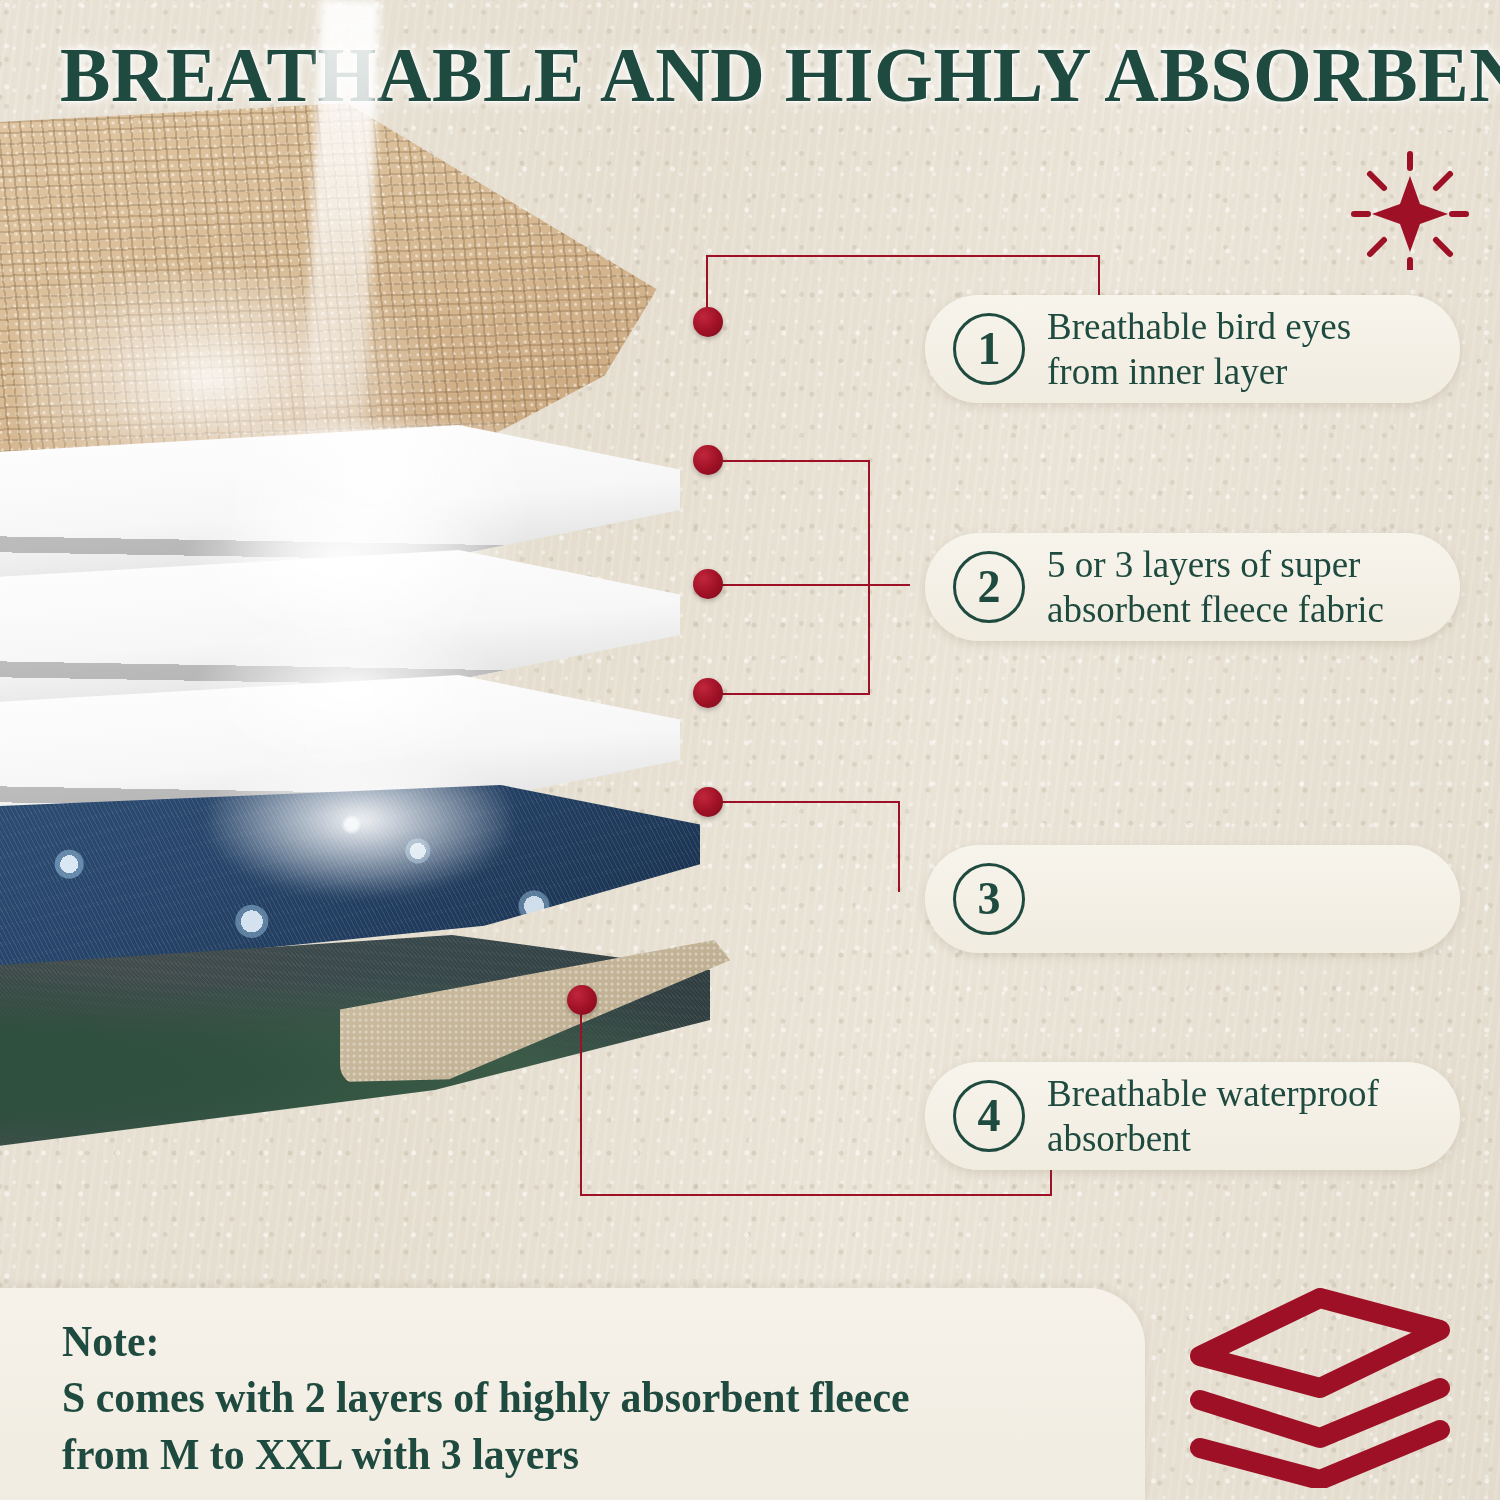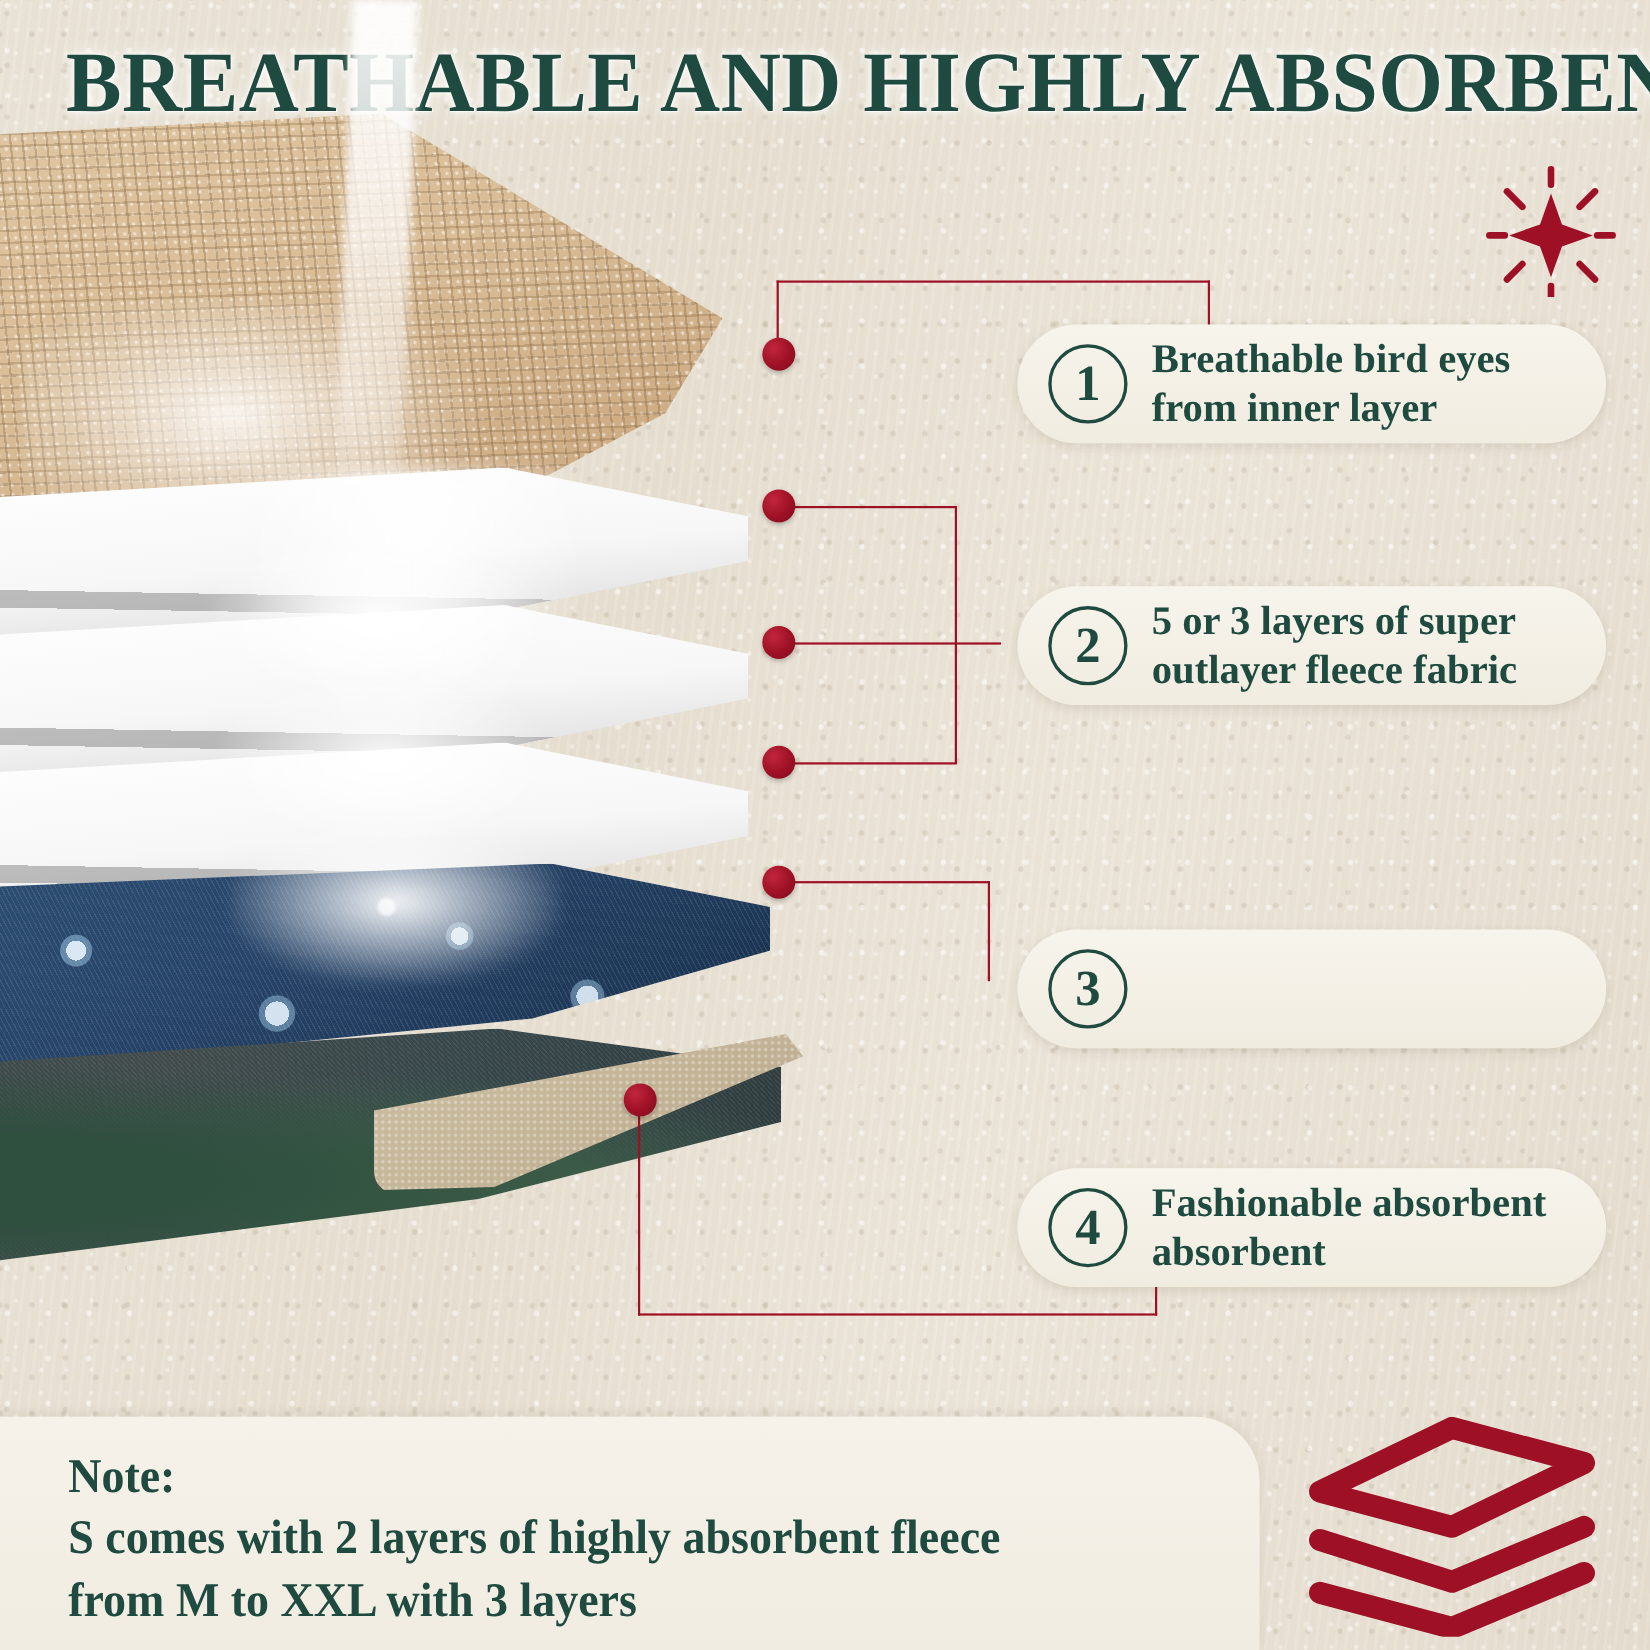--- a/index.html
+++ b/index.html
@@ -156,21 +156,21 @@
   }
   .num{
     flex:0 0 auto;width:66px;height:66px;margin-left:28px;
     border:3px solid #1f4a3f;border-radius:50%;
     display:flex;align-items:center;justify-content:center;
     font-family:"Liberation Serif", serif;font-weight:700;font-size:46px;color:#1f4a3f;
     line-height:1;
   }
   .ctext{
     margin-left:22px;margin-right:22px;
-    font-family:"Liberation Serif", serif;font-weight:700;
+    font-family:"Liberation Serif", serif;font-weight:400;
     font-size:37px;line-height:1.22;color:#1f4a3f;
   }
 
   
   .note{
     position:absolute;left:0;top:1288px;width:1145px;height:212px;
     background:linear-gradient(180deg,#f6f2ea 0%,#f1ece1 100%);
     border-radius:0 58px 0 0;
     box-shadow:0 -2px 10px rgba(120,105,80,.12);
   }
@@ -264,34 +264,34 @@
     <div class="ctext">
       <div>Breathable bird eyes</div>
       <div>from inner layer</div>
     </div>
   </div>
 
   <div class="pill" style="left:925px;top:533px;width:535px;height:108px;">
     <div class="num">2</div>
     <div class="ctext">
       <div>5 or 3 layers of super</div>
-      <div>outlayer fleece fabric</div>
+      <div>absorbent fleece fabric</div>
     </div>
   </div>
 
   <div class="pill" style="left:925px;top:845px;width:535px;height:108px;">
     <div class="num">3</div>
     <div class="ctext">
     </div>
   </div>
 
   <div class="pill" style="left:925px;top:1062px;width:535px;height:108px;">
     <div class="num">4</div>
     <div class="ctext">
-      <div>Fashionable absorbent</div>
+      <div>Breathable waterproof</div>
       <div>absorbent</div>
     </div>
   </div>
 
   <div class="note">
     <div class="note-txt">
       <div>Note:</div>
       <div>S comes with 2 layers of highly absorbent fleece</div>
       <div>from M to XXL with 3 layers</div>
     </div>

